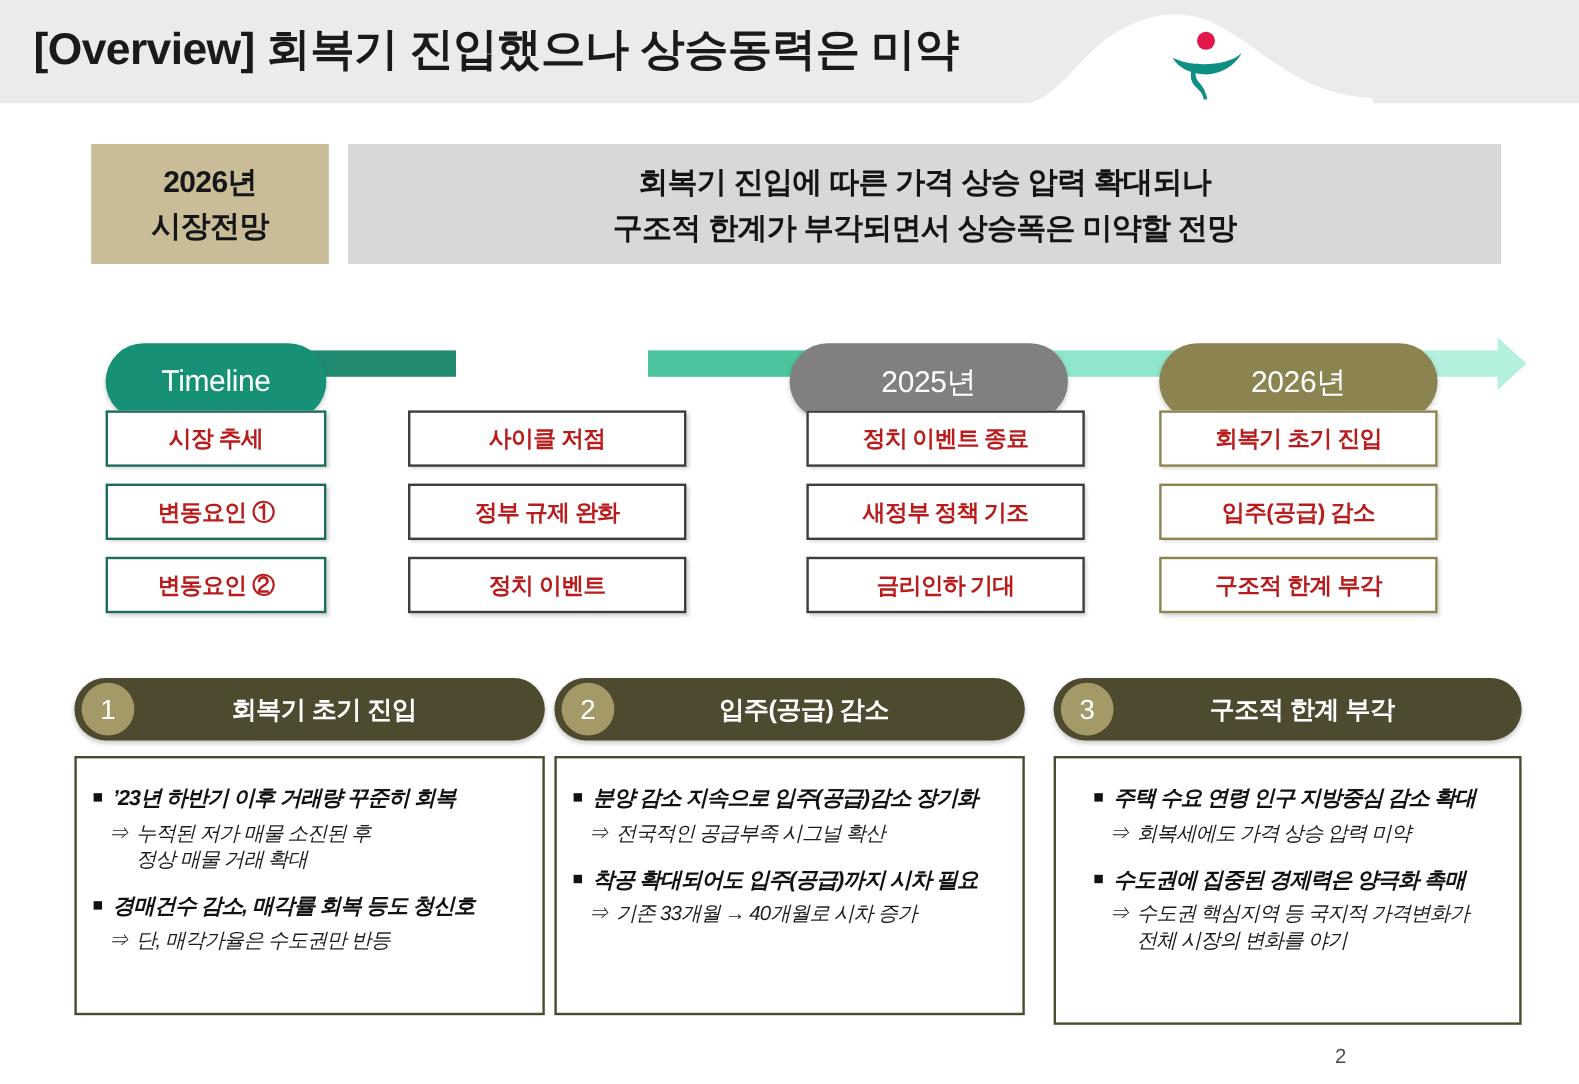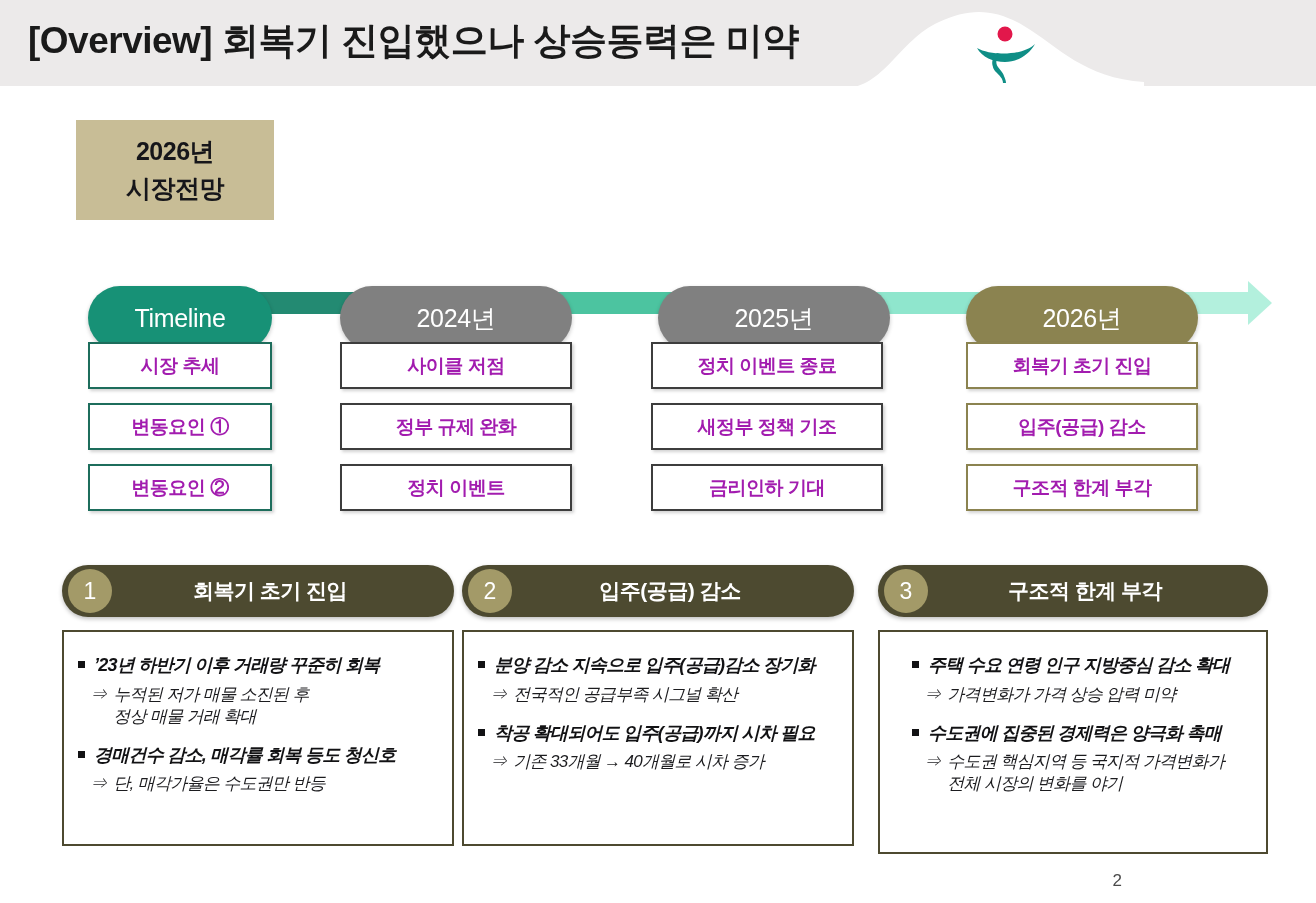--- a/index.html
+++ b/index.html
@@ -78,27 +78,27 @@
     box-shadow:0 2px 4px rgba(0,0,0,.22);
   }
   .tl-pill.c0 { left:88px;  width:184px; background:#179176; }
   .tl-pill.c1 { left:340px; width:232px; background:#808080; }
   .tl-pill.c2 { left:658px; width:232px; background:#808080; }
   .tl-pill.c3 { left:966px; width:232px; background:#8b8350; }
 
   .tl-col { position:absolute; top:72px; }
   .tl-col.c0 { left:88px;  width:184px; }
   .tl-col.c1 { left:340px; width:232px; }
-  .tl-col.c2 { left:651px; width:232px; }
+  .tl-col.c2 { left:672px; width:232px;font-family:Liberation Serif, serif; }
   .tl-col.c3 { left:966px; width:232px; }
 
   .tl-item {
     height:47px; margin-bottom:14px; background:#ffffff;
     display:flex; align-items:center; justify-content:center;
-    font-size:19px; font-weight:700; color:#a21caf; letter-spacing:-0.5px;
+    font-size:19px; font-weight:700; color:#b91c1c; letter-spacing:-0.5px;
     box-shadow:2px 2px 3px rgba(0,0,0,.18);
   }
   .tl-col.c0 .tl-item { border:2.5px solid #1d6d5c; }
   .tl-col.c1 .tl-item,
   .tl-col.c2 .tl-item { border:2.5px solid #3d3d3d; }
   .tl-col.c3 .tl-item { border:2.5px solid #8b8350; }
 
   
   .panels {
     position:absolute; left:0; top:565px; width:1316px; height:310px;
@@ -177,31 +177,34 @@
     <path d="M6,26 C20,34 52,34 64,22 C58,33 46,40 34,40 C22,40 11,35 6,26 Z" fill="#0f8e86"></path>
     <path d="M26,31 C20,36 20,45 26,50 C31,54 34,56 34,60 C34,52 30,49 27,45 C24,41 25,35 30,32 Z" fill="#0f8e86"></path>
     <path d="M27,33 C22,38 23,46 28,50 C33,54 35,57 35,61 L32,61 C32,57 29,54 26,51 C20,46 20,37 25,32 Z" fill="#0f8e86"></path>
   </svg>
 
   <div class="summary-row">
     <div class="summary-tag">
       <span>2026년</span>
       <span>시장전망</span>
     </div>
+    <div class="summary-box">
+      <span>회복기 진입에 따른 가격 상승 압력 확대되나</span>
+      <span>구조적 한계가 부각되면서 상승폭은 미약할 전망</span>
+    </div>
   </div>
 
   <div class="timeline">
     <div class="tl-bar seg1"></div>
     <div class="tl-bar seg2"></div>
     <div class="tl-bar seg3"></div>
     <div class="tl-bar seg4"></div>
     <div class="tl-arrowhead"></div>
 
     <div class="tl-pill c0">Timeline</div>
-    <div class="tl-pill c1">2024년</div>
     <div class="tl-pill c2">2025년</div>
     <div class="tl-pill c3">2026년</div>
 
     <div class="tl-col c0">
       <div class="tl-item">시장 추세</div>
       <div class="tl-item">변동요인 ①</div>
       <div class="tl-item">변동요인 ②</div>
     </div>
     <div class="tl-col c1">
       <div class="tl-item">사이클 저점</div>
@@ -287,21 +290,21 @@
         <div class="panel-head-title">구조적 한계 부각</div>
       </div>
       <div class="panel-body">
         <div class="bullet-group">
           <div class="bullet">
             <span class="sq"></span>
             <span>주택 수요 연령 인구 지방중심 감소 확대</span>
           </div>
           <div class="sub">
             <span class="arrow">⇒</span>
-            <span class="sub-text">가격변화가 가격 상승 압력 미약</span>
+            <span class="sub-text">회복세에도 가격 상승 압력 미약</span>
           </div>
         </div>
         <div class="bullet-group">
           <div class="bullet">
             <span class="sq"></span>
             <span>수도권에 집중된 경제력은 양극화 촉매</span>
           </div>
           <div class="sub">
             <span class="arrow">⇒</span>
             <span class="sub-text">수도권 핵심지역 등 국지적 가격변화가

